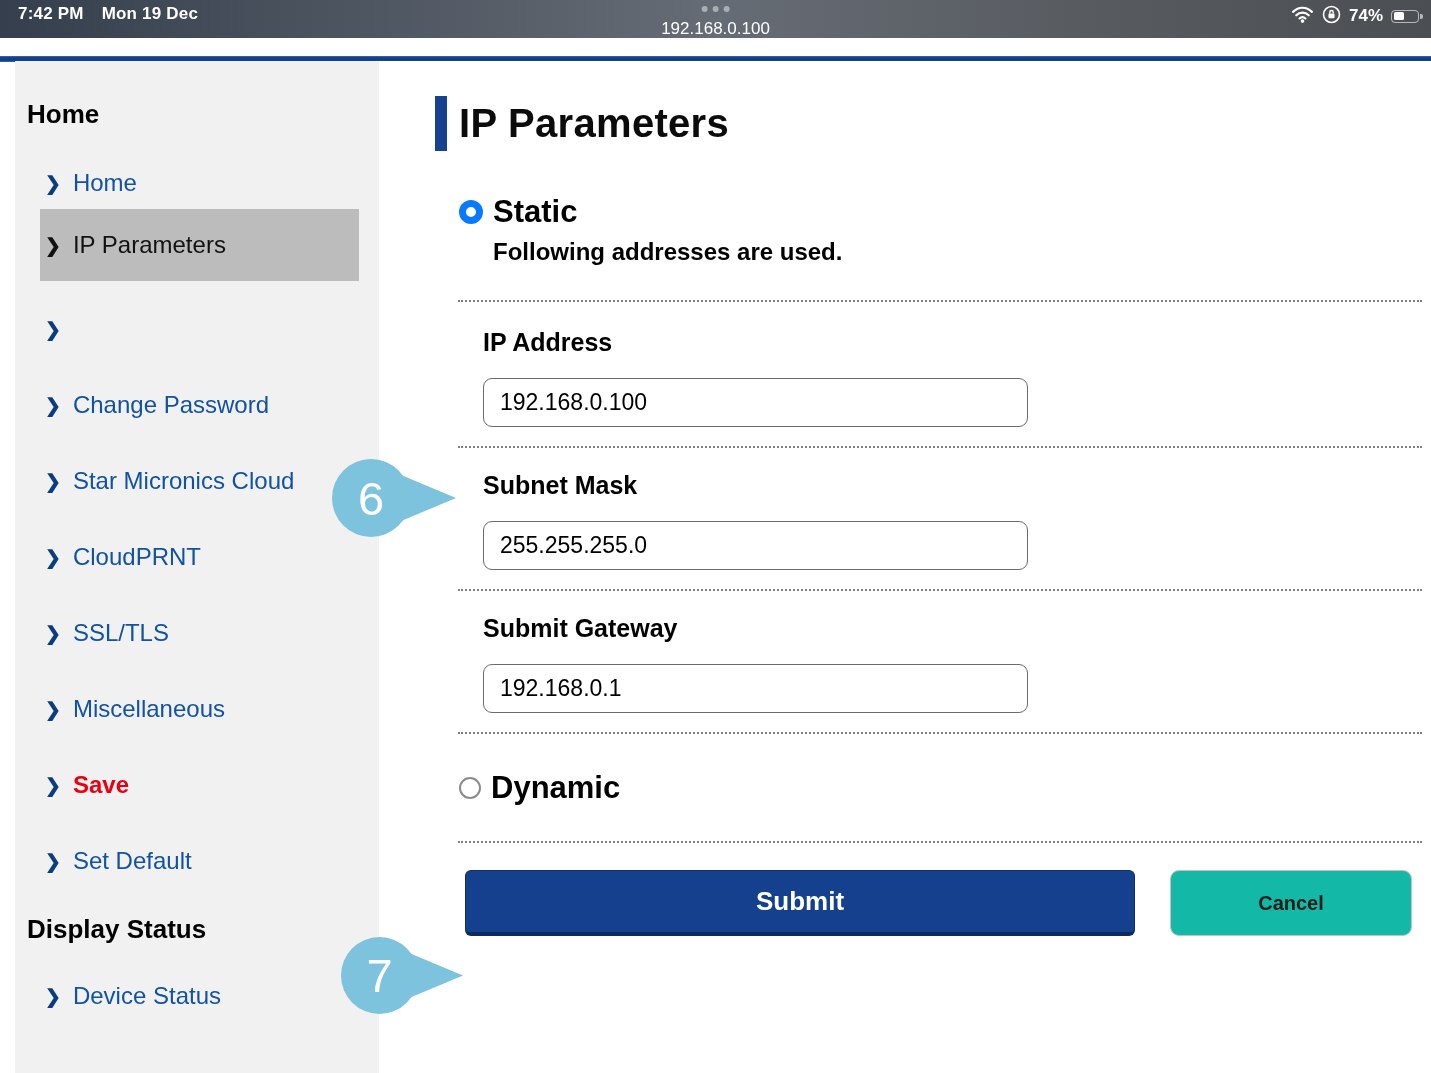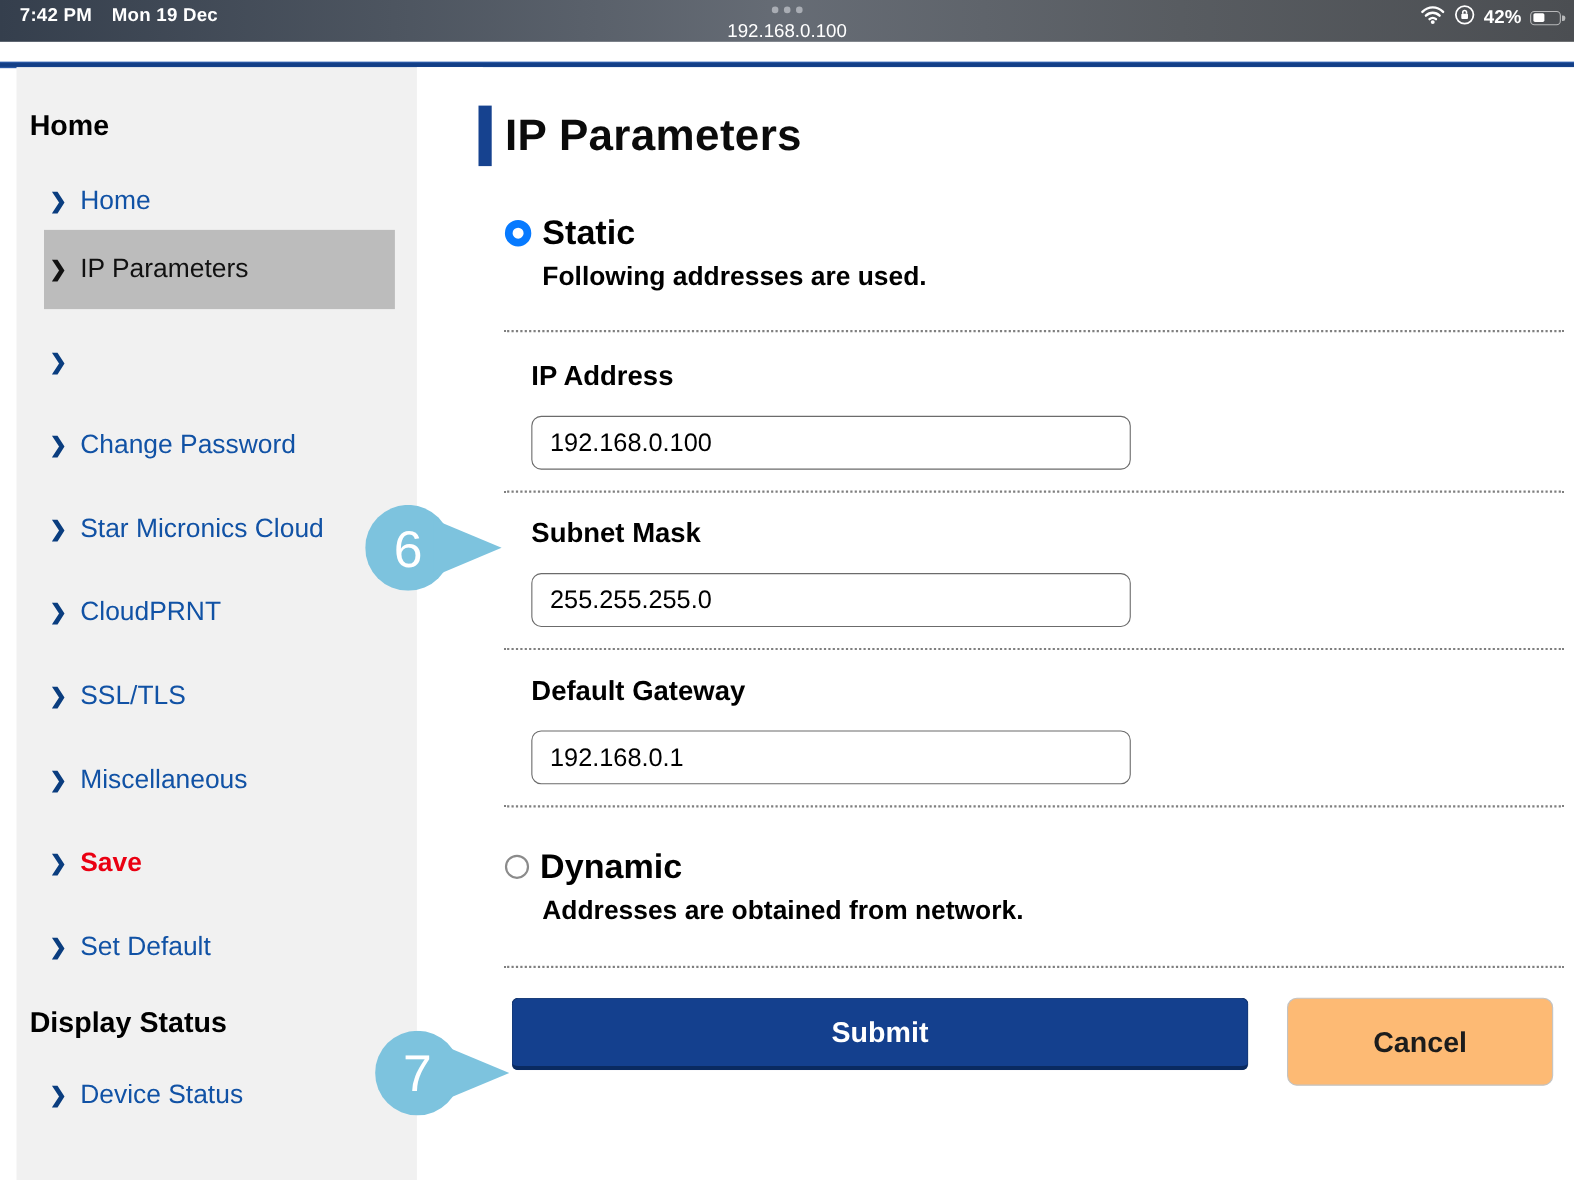--- a/index.html
+++ b/index.html
@@ -76,21 +76,21 @@
   .text-input { display:block; margin-left:104px; margin-top:19px; width:545px; height:49px;
                 border:1.5px solid #6b6b6b; border-radius:9px; font-size:23px; color:#000;
                 padding:0 16px; background:#fff; outline:none;
                 font-family:"Liberation Sans", sans-serif; }
 
   .button-row { display:flex; align-items:flex-start; margin-top:27px;
                 padding-left:86px; padding-right:19px; justify-content:space-between; }
   .submit-btn { width:670px; height:66px; background:#14408e; color:#fff; font-size:26px;
                 font-weight:700; border:1px solid #0d2f6b; border-bottom:4px solid #0a2a60;
                 border-radius:6px; cursor:pointer; font-family:"Liberation Sans", sans-serif; }
-  .cancel-btn { width:242px; height:80px; background:#fdba74; color:#1c1c1c; font-size:26px;
+  .cancel-btn { width:242px; height:66px; background:#14b8a6; color:#1c1c1c; font-size:20px;
                 font-weight:700; border:1px solid #c3c3c3; border-radius:9px; cursor:pointer;
                 font-family:"Liberation Sans", sans-serif; }
 
   
   .callout { position:absolute; z-index:10; }
   .callout svg { display:block; }
   .callout .num { position:absolute; left:0; top:0; width:78px; height:78px;
                   display:flex; align-items:center; justify-content:center;
                   color:#fff; font-size:47px; font-weight:400; }
   .callout-6 { left:332px; top:459px; }
@@ -122,21 +122,21 @@
         <circle cx="12" cy="16" r="1.9" fill="#fff"></circle>
       </svg>
     </span>
     <span>
       <svg width="19" height="19" viewBox="0 0 20 20">
         <circle cx="10" cy="10" r="8.4" stroke="#fff" stroke-width="1.7" fill="none"></circle>
         <rect x="6.8" y="9" width="6.4" height="5" rx="1" fill="#fff"></rect>
         <path d="M8.2 9 V7.6 a1.8 1.8 0 0 1 3.6 0 V9" stroke="#fff" stroke-width="1.5" fill="none"></path>
       </svg>
     </span>
-    <span class="sb-batt-pct">42%</span>
+    <span class="sb-batt-pct">74%</span>
     <span class="batt">
       <span class="fill"></span>
         <span class="nub"></span>
     </span>
   </div>
 </div>
 
 <div class="top-rule"></div>
 
 <nav class="sidebar">
@@ -208,29 +208,28 @@
   <div class="sep s1"></div>
 
   <div class="field-label first">IP Address</div>
   <input class="text-input" type="text" value="192.168.0.100" style="">
   <div class="sep after-input"></div>
 
   <div class="field-label">Subnet Mask</div>
   <input class="text-input" type="text" value="255.255.255.0" style="">
   <div class="sep after-input"></div>
 
-  <div class="field-label">Default Gateway</div>
+  <div class="field-label">Submit Gateway</div>
   <input class="text-input" type="text" value="192.168.0.1" style="">
   <div class="sep after-input"></div>
 
   <div class="option-row dynamic">
     <span class="radio off"></span>
     <span class="option-label">Dynamic</span>
   </div>
-  <div class="option-desc">Addresses are obtained from network.</div>
 
   <div class="sep after-dynamic"></div>
 
   <div class="button-row">
     <button class="submit-btn">Submit</button>
     <button class="cancel-btn">Cancel</button>
   </div>
 </main>
 
 <div class="callout callout-6">

